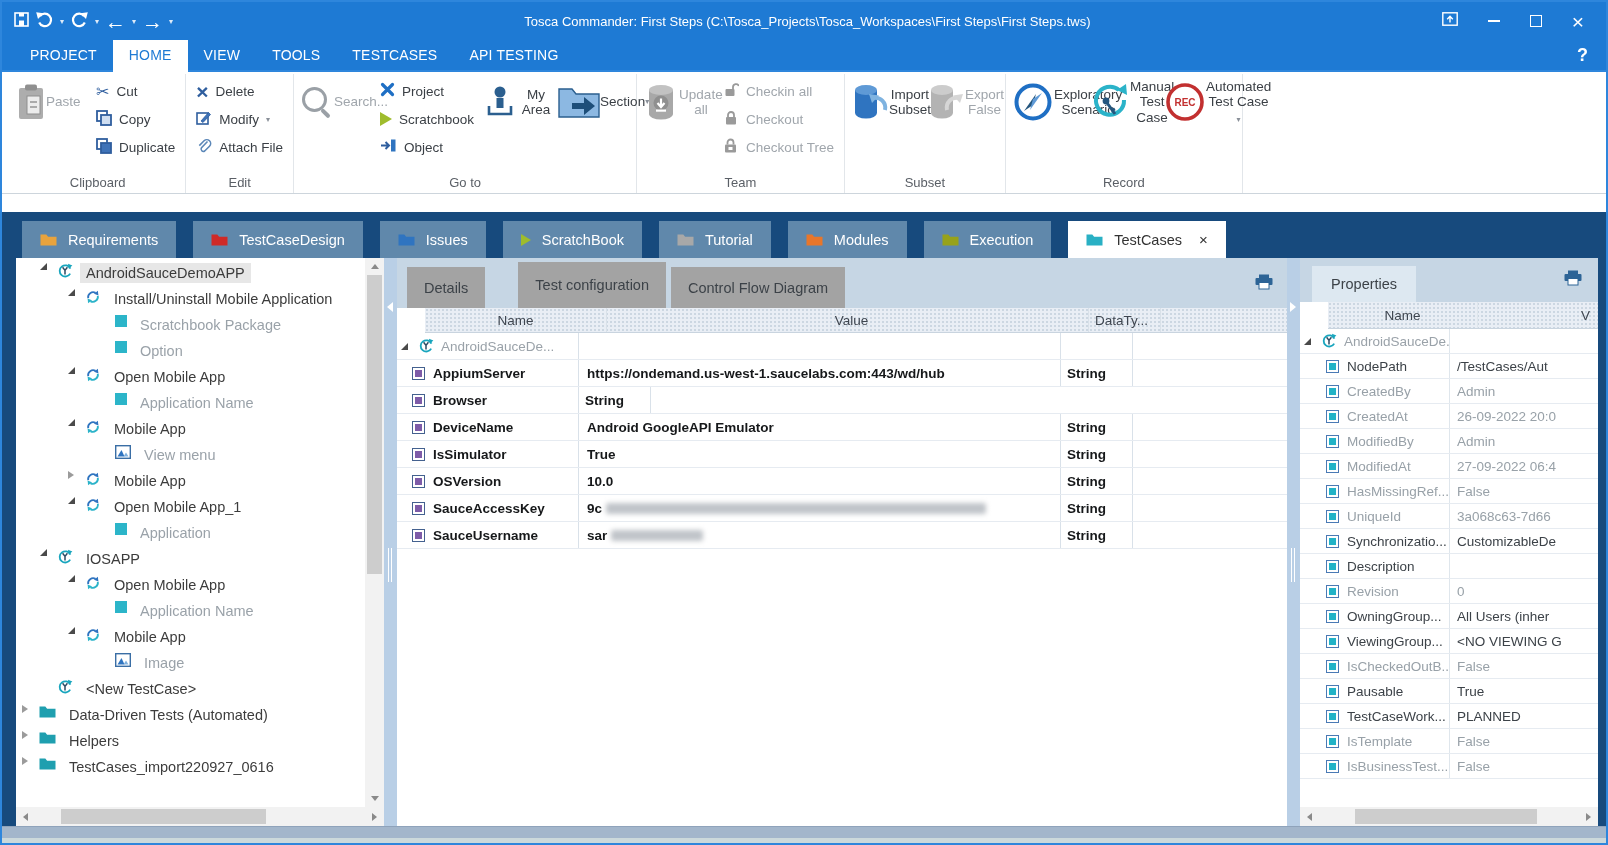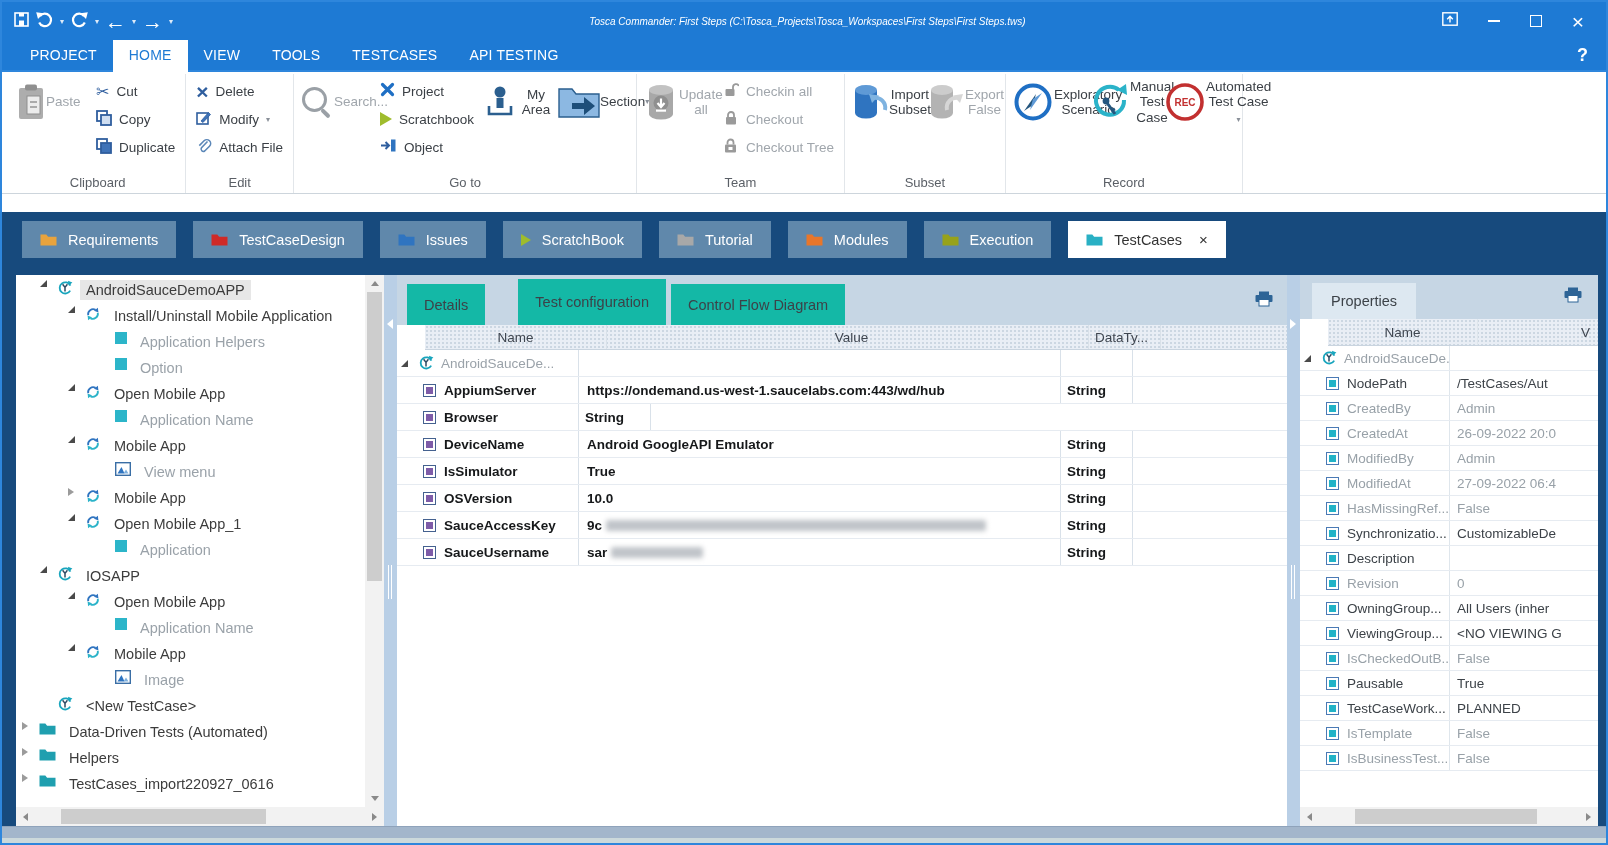--- a/index.html
+++ b/index.html
@@ -4,21 +4,21 @@
 <style>
   * { margin:0; padding:0; box-sizing:border-box; }
   body { font-family:"Liberation Sans", sans-serif; background:#e8e8e8; }
   .win { width:1608px; height:845px; border:2px solid #2e86dc; display:flex; flex-direction:column; background:#fff; overflow:hidden; }
 
   
   .titlebar { height:38px; background:#1e7ad4; display:flex; align-items:center; color:#fff; flex:0 0 auto; }
   .qat { display:flex; align-items:center; gap:6px; padding-left:12px; }
   .qat .arrow { font-size:21px; font-weight:bold; line-height:1; }
   .dd8 { font-size:8px; color:rgba(255,255,255,.85); }
-  .title { flex:1; text-align:center; font-size:10px; white-space:nowrap; overflow:hidden;font-style:italic; }
+  .title { flex:1; text-align:center; font-size:13px; white-space:nowrap; overflow:hidden; }
   .winbtns { display:flex; align-items:center; gap:30px; padding-right:22px; }
   .maxbox { width:12px; height:12px; border:1.6px solid #fff; }
   .minbar { width:12px; height:2px; background:#fff; }
   .closex { font-size:21px; line-height:1; }
 
   
   .menubar { height:30px; background:#1e7ad4; display:flex; align-items:stretch; padding-left:12px; flex:0 0 auto; }
   .menu-tab { padding:0 16px; display:flex; align-items:center; font-size:14px; color:#fff; letter-spacing:.2px; }
   .menu-tab.active { background:#fff; color:#1e7ad4; position:relative; }
   .menu-tab.active::after { content:""; position:absolute; left:0; right:0; bottom:-2px; height:2px; background:#fff; z-index:3; }
@@ -36,21 +36,21 @@
   .gray, .gray * { color:#a0a6ac !important; }
   .dd { font-size:8px; color:#8a9099; }
   .glyphblue { color:#2f5e9e; font-size:16px; }
   .xmark { font-size:21px; font-weight:bold; color:#2f5e9e; line-height:1; }
   .tri-green { width:0; height:0; border-top:7px solid transparent; border-bottom:7px solid transparent; border-left:12px solid #9fbc2d; display:inline-block; }
   .searchic { position:relative; width:34px; height:34px; }
   .searchic::before { content:""; position:absolute; left:2px; top:2px; width:19px; height:19px; border:3.6px solid #9aa0a6; border-radius:50%; }
   .searchic::after { content:""; position:absolute; left:23px; top:23px; width:11px; height:4px; background:#9aa0a6; border-radius:2px; transform:rotate(45deg); transform-origin:0 0; }
 
   
-  .workspace { flex:1; background:#174a7d; display:flex; flex-direction:column; padding:0 8px 0 14px; min-height:0;gap:17px; }
+  .workspace { flex:1; background:#174a7d; display:flex; flex-direction:column; padding:0 8px 0 14px; min-height:0; }
   .ws-tabs { display:flex; gap:17px; padding:9px 0 0 6px; height:46px; flex:0 0 auto; }
   .ws-tab { background:#6088ab; color:#fff; display:flex; align-items:center; gap:11px; padding:0 18px; font-size:14.5px; height:37px; white-space:nowrap; }
   .ws-tab.active { background:#fff; color:#333; }
   .ws-close { font-size:15px; color:#333; margin-left:6px; }
 
   .content { flex:1; display:flex; min-height:0; }
 
   
   .tree-panel { width:368px; background:#fff; display:flex; flex-direction:column; flex:0 0 auto; }
   .tree-body { flex:1; display:flex; min-height:0; }
@@ -85,32 +85,32 @@
   .split .grip { position:absolute; top:290px; left:4px; width:4px; height:34px; border-left:1.6px solid #fff; border-right:1.6px solid #fff; }
   .arr-l{width:0;height:0;border-top:5px solid transparent;border-bottom:5px solid transparent;border-right:6px solid #fff;}
   .arr-r{width:0;height:0;border-top:5px solid transparent;border-bottom:5px solid transparent;border-left:6px solid #fff;}
 
   
   .dots { background-color:#e9eef5; background-image:radial-gradient(#ccd7e2 1px, transparent 1.2px); background-size:4px 4px;margin-left:28px; }
 
   
   .center { flex:1; background:#fff; display:flex; flex-direction:column; min-width:0; }
   .ctabs { background:#c6d6e4; display:flex; padding:0 10px 0 10px; height:50px; position:relative; flex:0 0 auto; }
-  .ctab { padding:0 17px; display:flex; align-items:center; font-size:14.5px; color:#3c4248; background:#14b8a6; margin-right:5px; margin-top:9px; }
+  .ctab { padding:0 17px; display:flex; align-items:center; font-size:14.5px; color:#3c4248; background:#a3a3a3; margin-right:5px; margin-top:9px; }
   .ctab.active { margin-top:4px; }
   .printic { position:absolute; right:14px; top:16px; }
   .chead { display:flex; height:25px; border-bottom:1px solid #c9d4df; font-size:13.5px; color:#3f4650; align-items:center; flex:0 0 auto; }
   .cn { width:182px; flex:0 0 auto; display:flex; align-items:center; height:100%; border-right:1px solid #d9e1e9; overflow:hidden; white-space:nowrap; }
   .cv { width:482px; flex:0 0 auto; display:flex; align-items:center; height:100%; border-right:1px solid #d9e1e9; padding-left:8px; overflow:hidden; white-space:nowrap; }
   .ct { width:72px; flex:0 0 auto; display:flex; align-items:center; height:100%; border-right:1px solid #d9e1e9; padding-left:6px; overflow:hidden; white-space:nowrap; }
   .chead .cn, .chead .cv { justify-content:center; }
   .crow { display:flex; height:27px; border-bottom:1px solid #e6ebf1; font-size:13.5px; align-items:center; }
   .crow b { font-weight:700; color:#16181a; }
   .crow .cn { padding-left:4px; }
-  .crow .cn.pr { padding-left:26px; }
+  .crow .cn.pr { padding-left:15px; }
   .pbox, .tbox { width:13px; height:13px; border:1.6px solid #44618f; background:#fff; display:inline-flex; align-items:center; justify-content:center; margin-right:8px; flex:0 0 auto; }
   .pbox i { width:7px; height:7px; background:#7e5ca8; display:block; }
   .tbox { border-color:#4a7ab5; }
   .tbox i { width:7px; height:7px; background:#22b3c7; display:block; }
   .blur { display:inline-block; height:11px; background:#c0c4c9; border-radius:2px; filter:blur(2.5px); margin-left:4px; }
   .w380 { width:380px; } .w92 { width:92px; }
 
   
   .props { width:298px; background:#fff; display:flex; flex-direction:column; flex:0 0 auto; }
   .ptabs { background:#c6d6e4; height:44px; display:flex; padding:8px 17px 0 12px; position:relative; flex:0 0 auto; }
@@ -486,21 +486,21 @@
                     <polygon points="3.1,14.3 2.6,9.6 6.9,11.3" fill="#2bb3c9"></polygon>
                   </svg>
                 </span>
                 <span class="tlab">Install/Uninstall Mobile Application</span>
               </div>
             <div class="trow p86">
                 <span class="exp"></span>
                 <span class="tic">
                   <span class="sq"></span>
                 </span>
-                <span class="tlab muted">Application Helpers</span>
+                <span class="tlab muted">Scratchbook Package</span>
               </div>
             <div class="trow p86">
                 <span class="exp"></span>
                 <span class="tic">
                   <span class="sq"></span>
                 </span>
                 <span class="tlab muted">Option</span>
               </div>
             <div class="trow p52">
                 <span class="exp open"></span>
@@ -909,20 +909,29 @@
             </div>
           <div class="prow m">
               <div class="pn">
                 <span class="tbox">
                   <i></i>
                 </span>
                 <span>HasMissingRef...</span>
               </div>
               <div class="pv">False</div>
             </div>
+          <div class="prow m">
+              <div class="pn">
+                <span class="tbox">
+                  <i></i>
+                </span>
+                <span>UniqueId</span>
+              </div>
+              <div class="pv">3a068c63-7d66</div>
+            </div>
           <div class="prow">
               <div class="pn">
                 <span class="tbox">
                   <i></i>
                 </span>
                 <span>Synchronizatio...</span>
               </div>
               <div class="pv">CustomizableDe</div>
             </div>
           <div class="prow">

